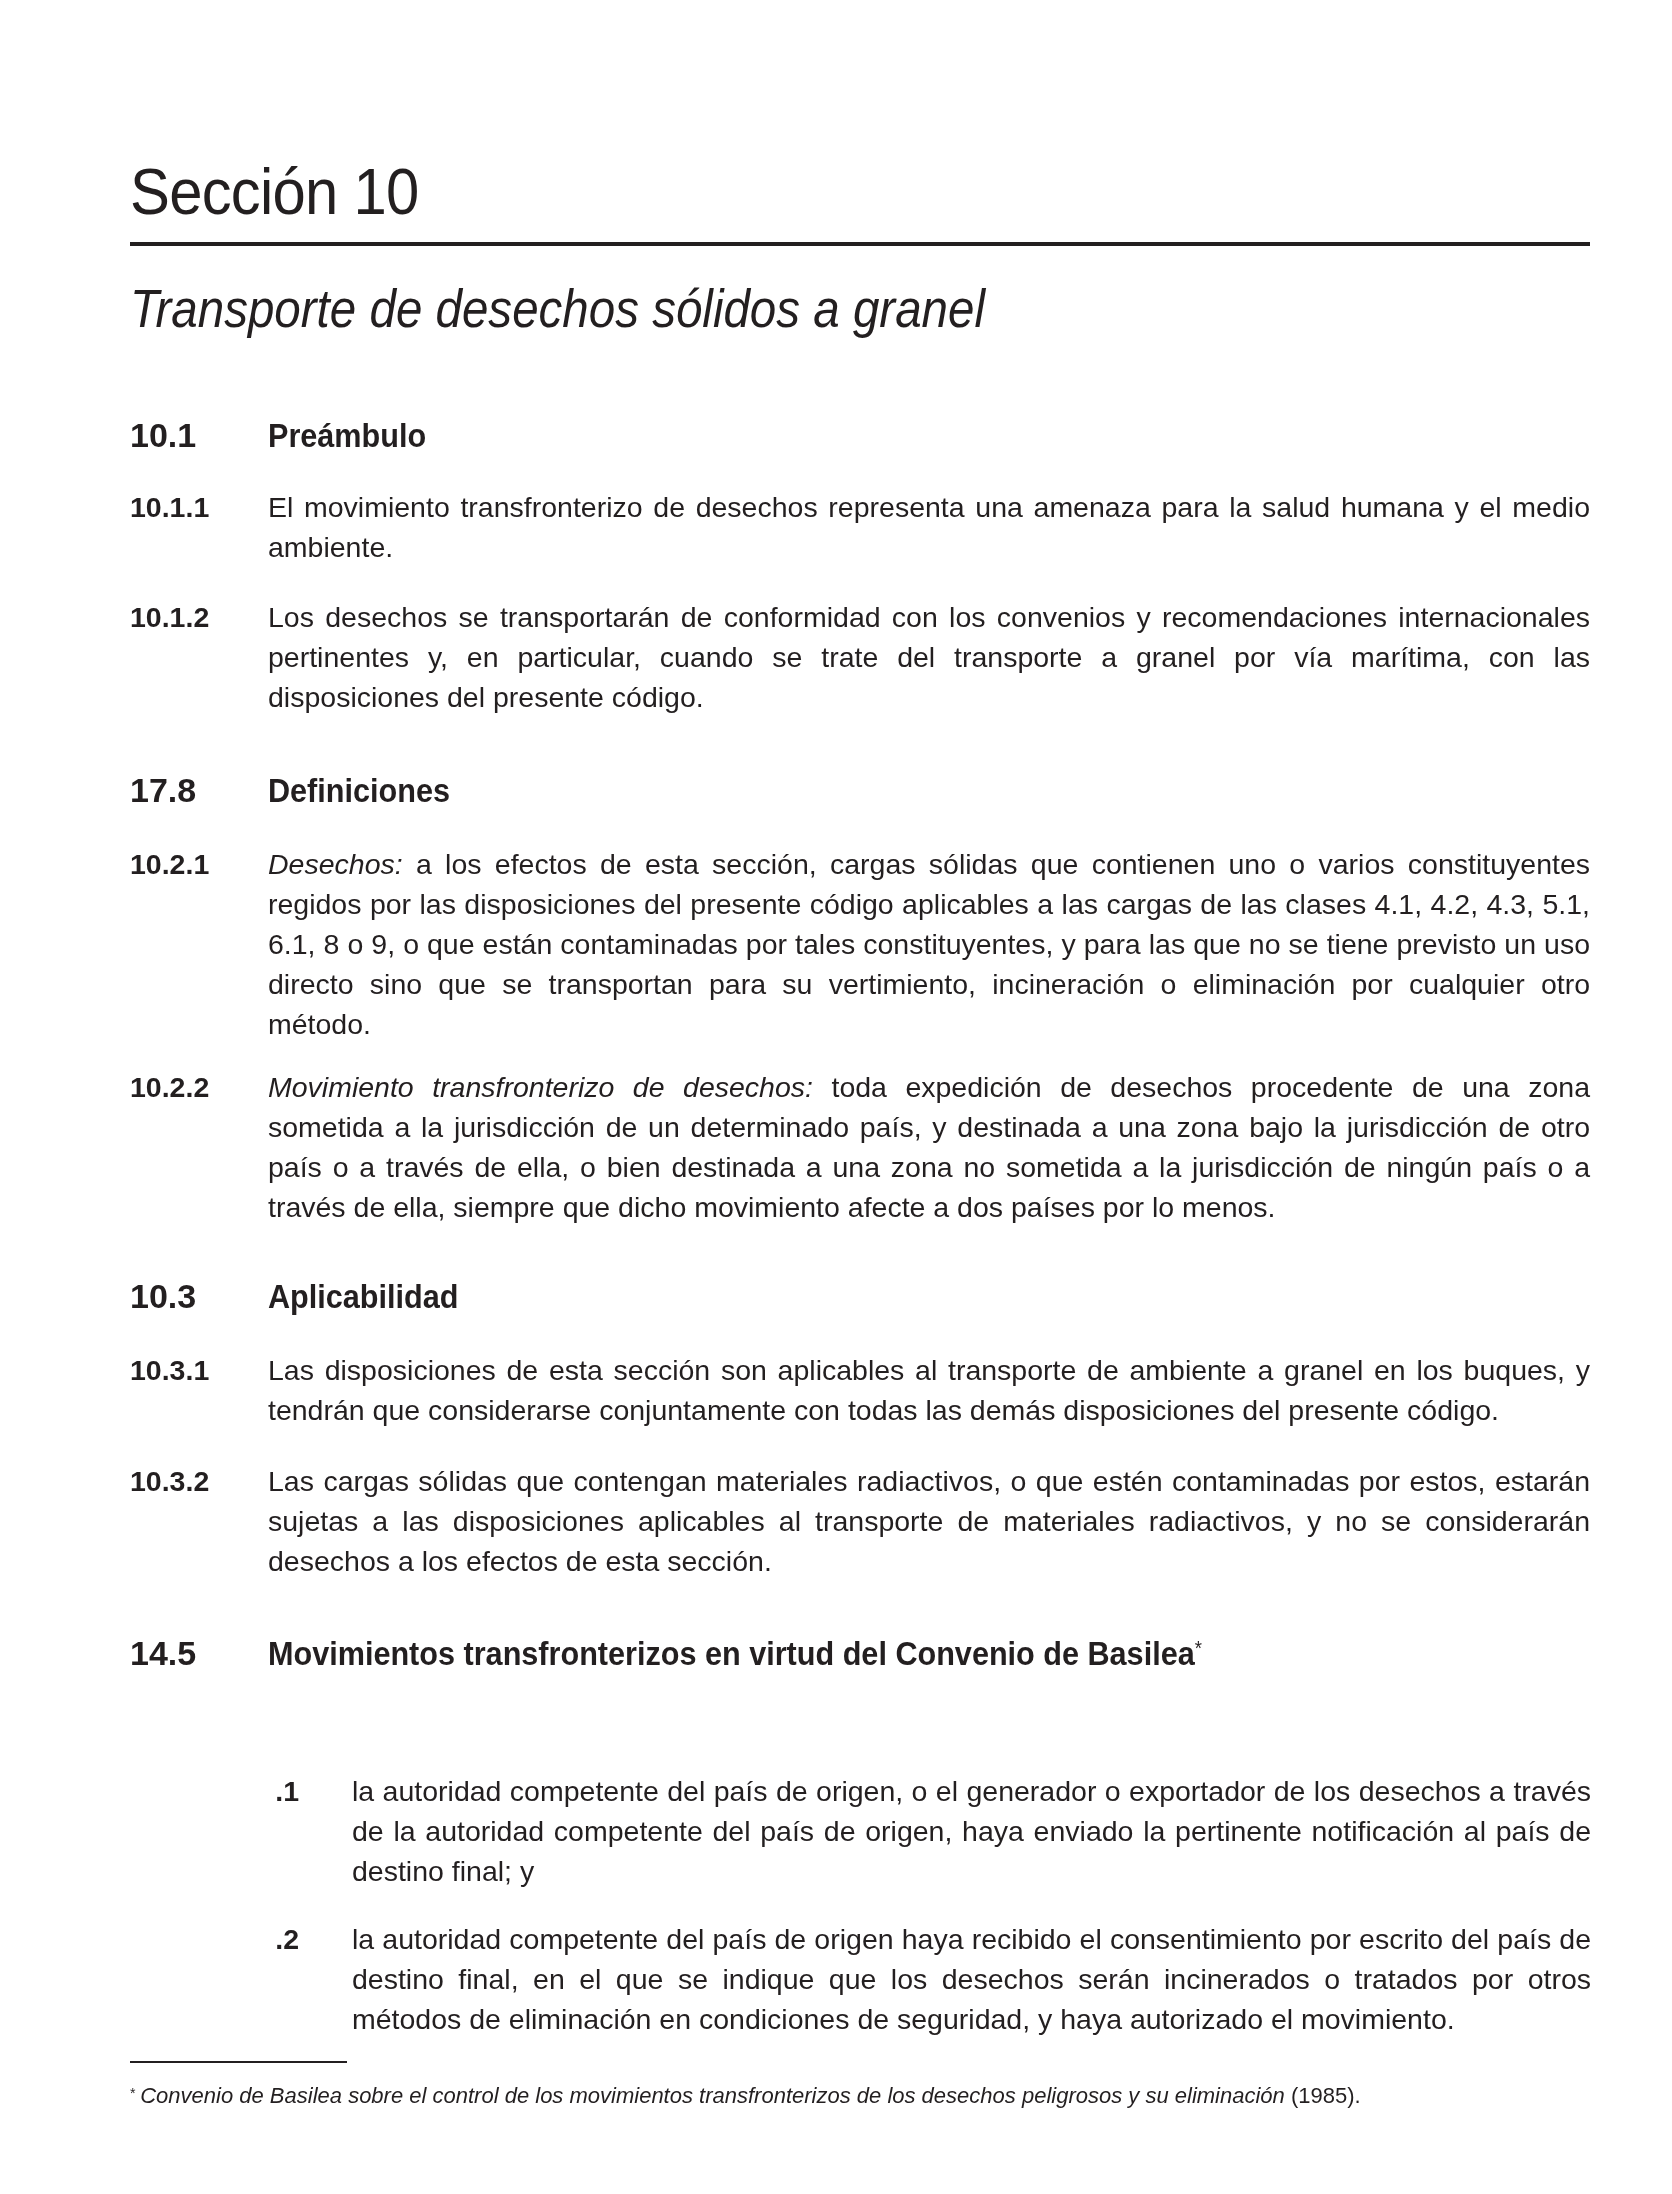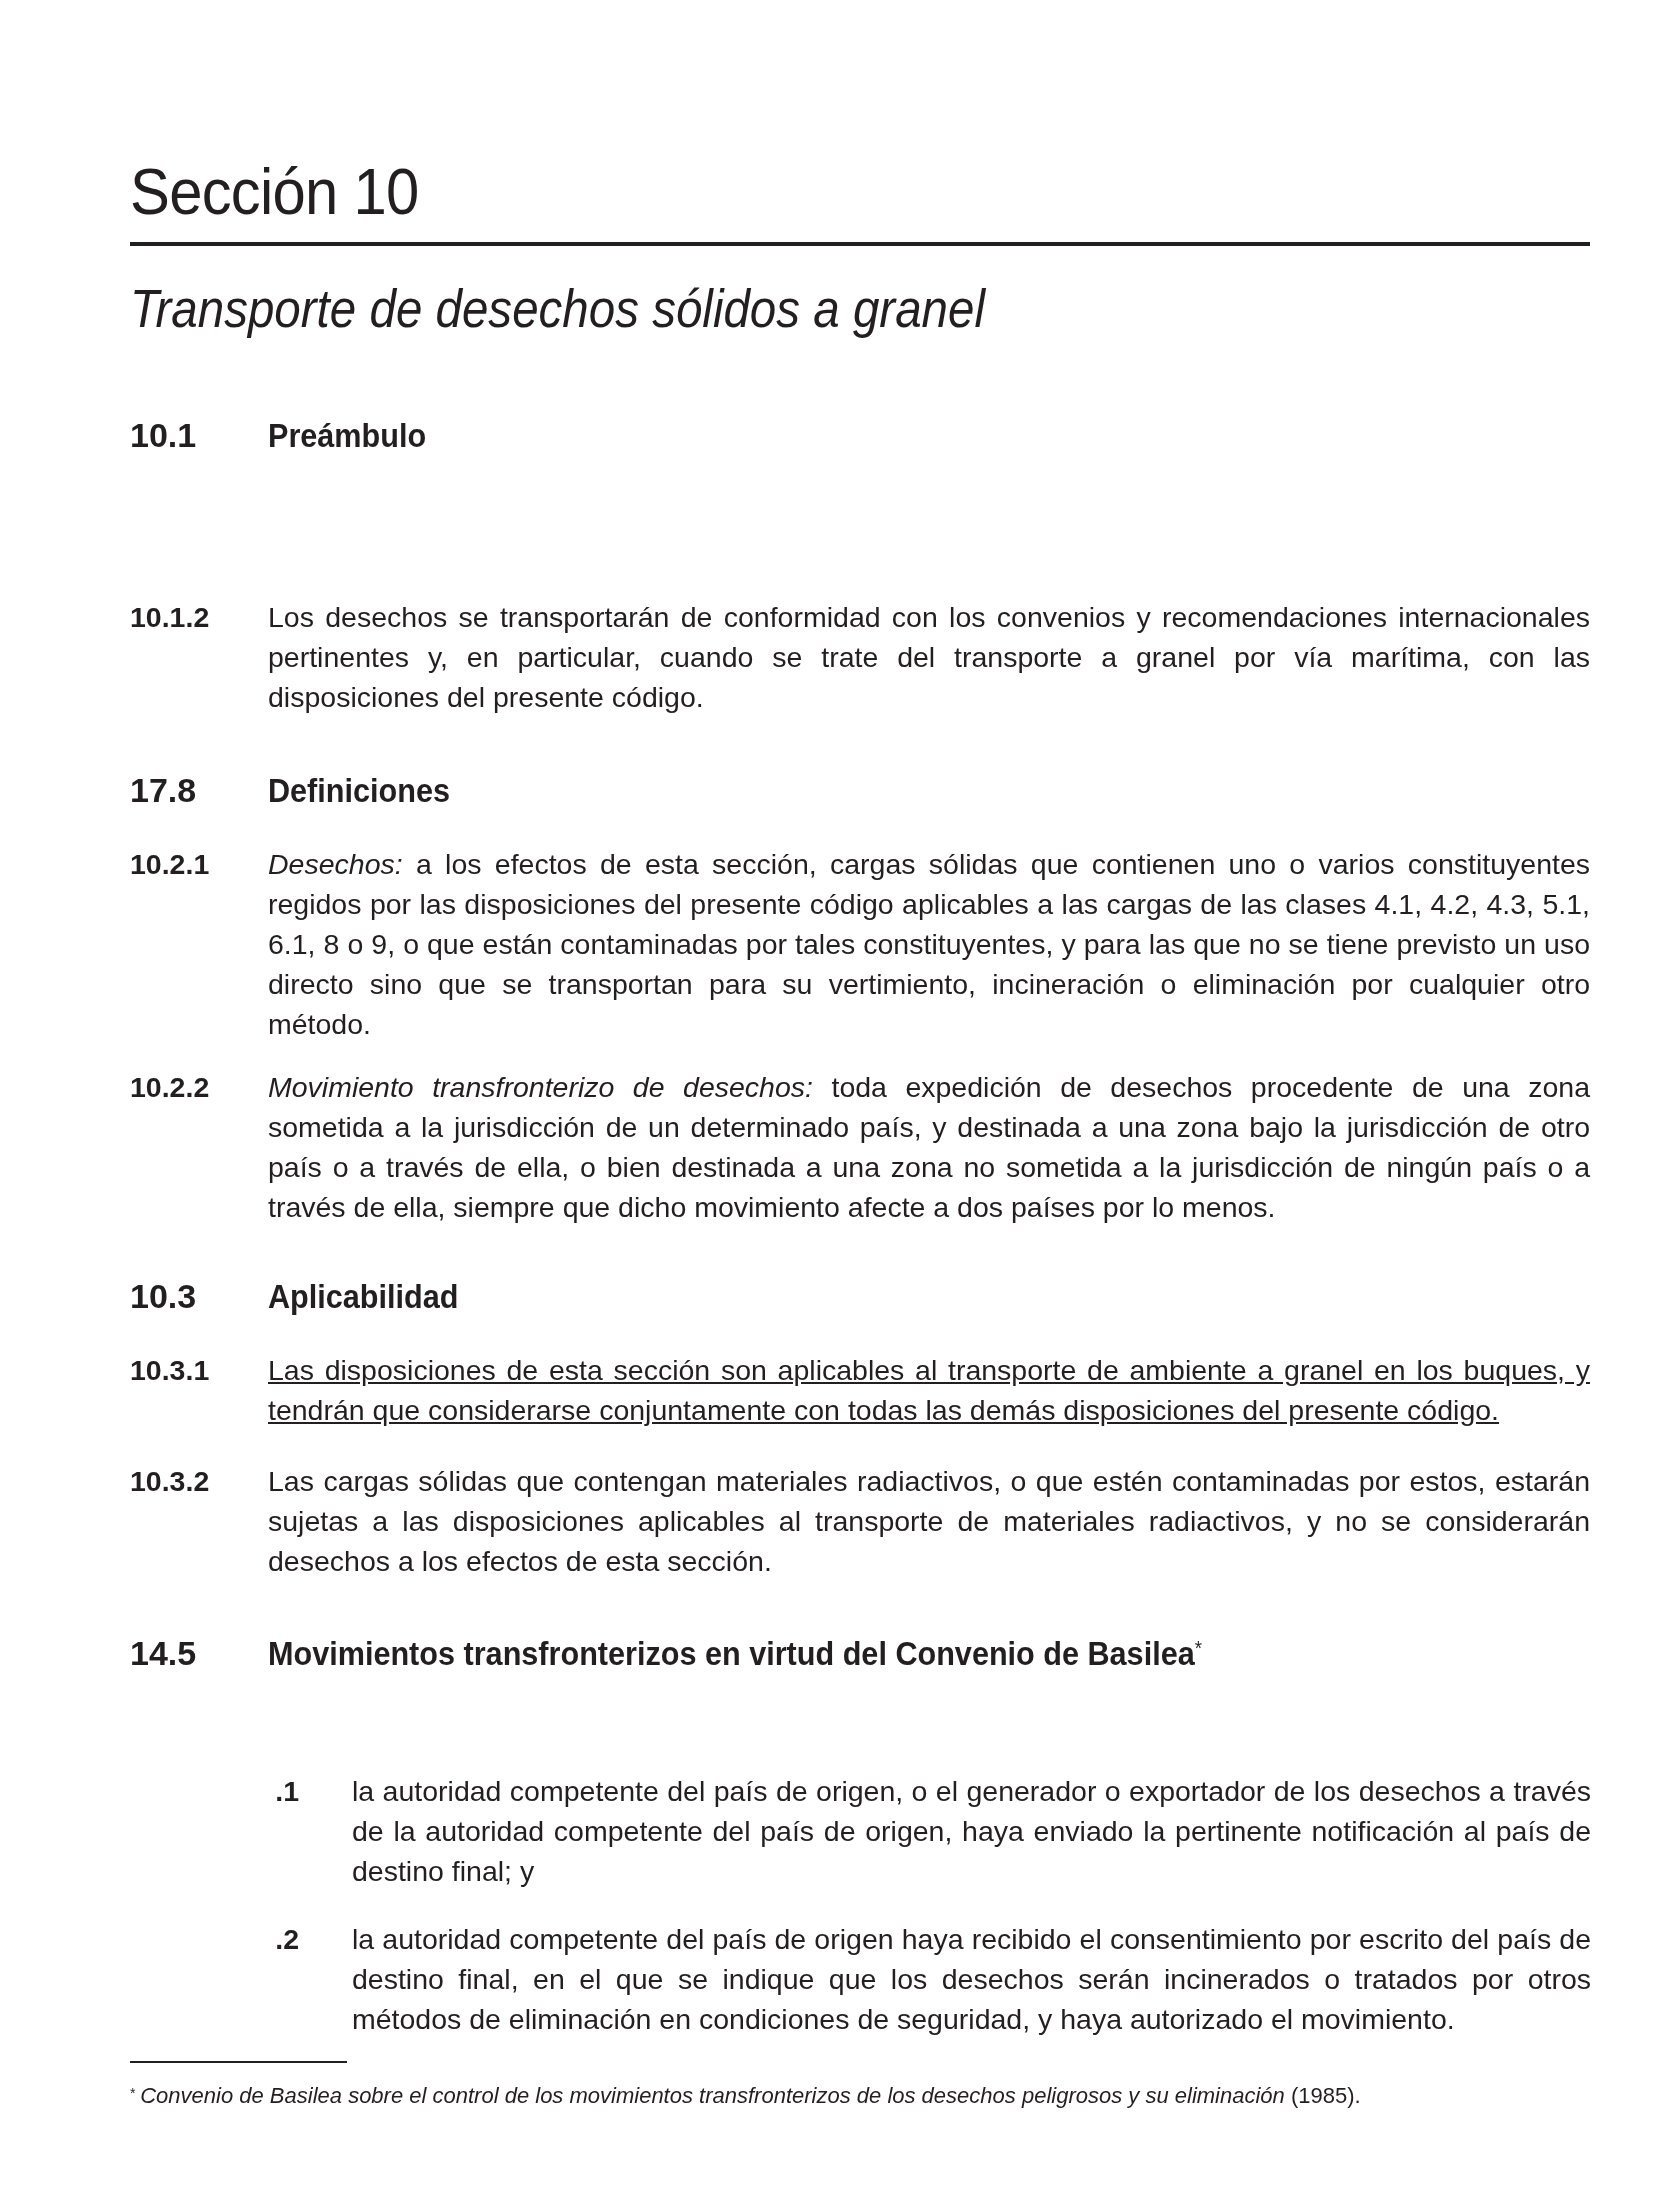--- a/index.html
+++ b/index.html
@@ -39,20 +39,24 @@
 <div class="page">
 
   <h1 class="section-title">Sección 10</h1>
   <div class="title-rule"></div>
   <h2 class="subtitle">Transporte de desechos sólidos a granel</h2>
 
   <h3 class="h2" style="top:413px;">
     <span class="num">10.1</span>
     <span class="ttl">Preámbulo</span>
   </h3>
+  <div class="para" style="top:487px;">
+    <span class="num">10.1.1</span>
+    <span class="body">El movimiento transfronterizo de desechos representa una amenaza para la salud humana y el medio ambiente.</span>
+  </div>
   <div class="para" style="top:597px;">
     <span class="num">10.1.2</span>
     <span class="body">Los desechos se transportarán de conformidad con los convenios y recomendaciones internacionales pertinentes y, en particular, cuando se trate del transporte a granel por vía marítima, con las disposiciones del presente código.</span>
   </div>
 
   <h3 class="h2" style="top:768px;">
     <span class="num">17.8</span>
     <span class="ttl">Definiciones</span>
   </h3>
   <div class="para" style="top:844px;">
@@ -61,21 +65,21 @@
   </div>
   <div class="para" style="top:1067px;">
     <span class="num">10.2.2</span>
     <span class="body"><em>Movimiento transfronterizo de desechos:</em><span> toda expedición de desechos procedente de una zona sometida a la jurisdicción de un determinado país, y destinada a una zona bajo la jurisdicción de otro país o a través de ella, o bien destinada a una zona no sometida a la jurisdicción de ningún país o a través de ella, siempre que dicho movimiento afecte a dos países por lo menos.</span></span>
   </div>
 
   <h3 class="h2" style="top:1274px;">
     <span class="num">10.3</span>
     <span class="ttl">Aplicabilidad</span>
   </h3>
-  <div class="para" style="top:1350px;text-decoration:underline;">
+  <div class="para" style="top:1350px;">
     <span class="num">10.3.1</span>
     <span class="body">Las disposiciones de esta sección son aplicables al transporte de ambiente a granel en los buques, y tendrán que considerarse conjuntamente con todas las demás disposiciones del presente código.</span>
   </div>
   <div class="para" style="top:1461px;">
     <span class="num">10.3.2</span>
     <span class="body">Las cargas sólidas que contengan materiales radiactivos, o que estén contaminadas por estos, estarán sujetas a las disposiciones aplicables al transporte de materiales radiactivos, y no se considerarán desechos a los efectos de esta sección.</span>
   </div>
 
   <h3 class="h2" style="top:1631px;">
     <span class="num">14.5</span>

